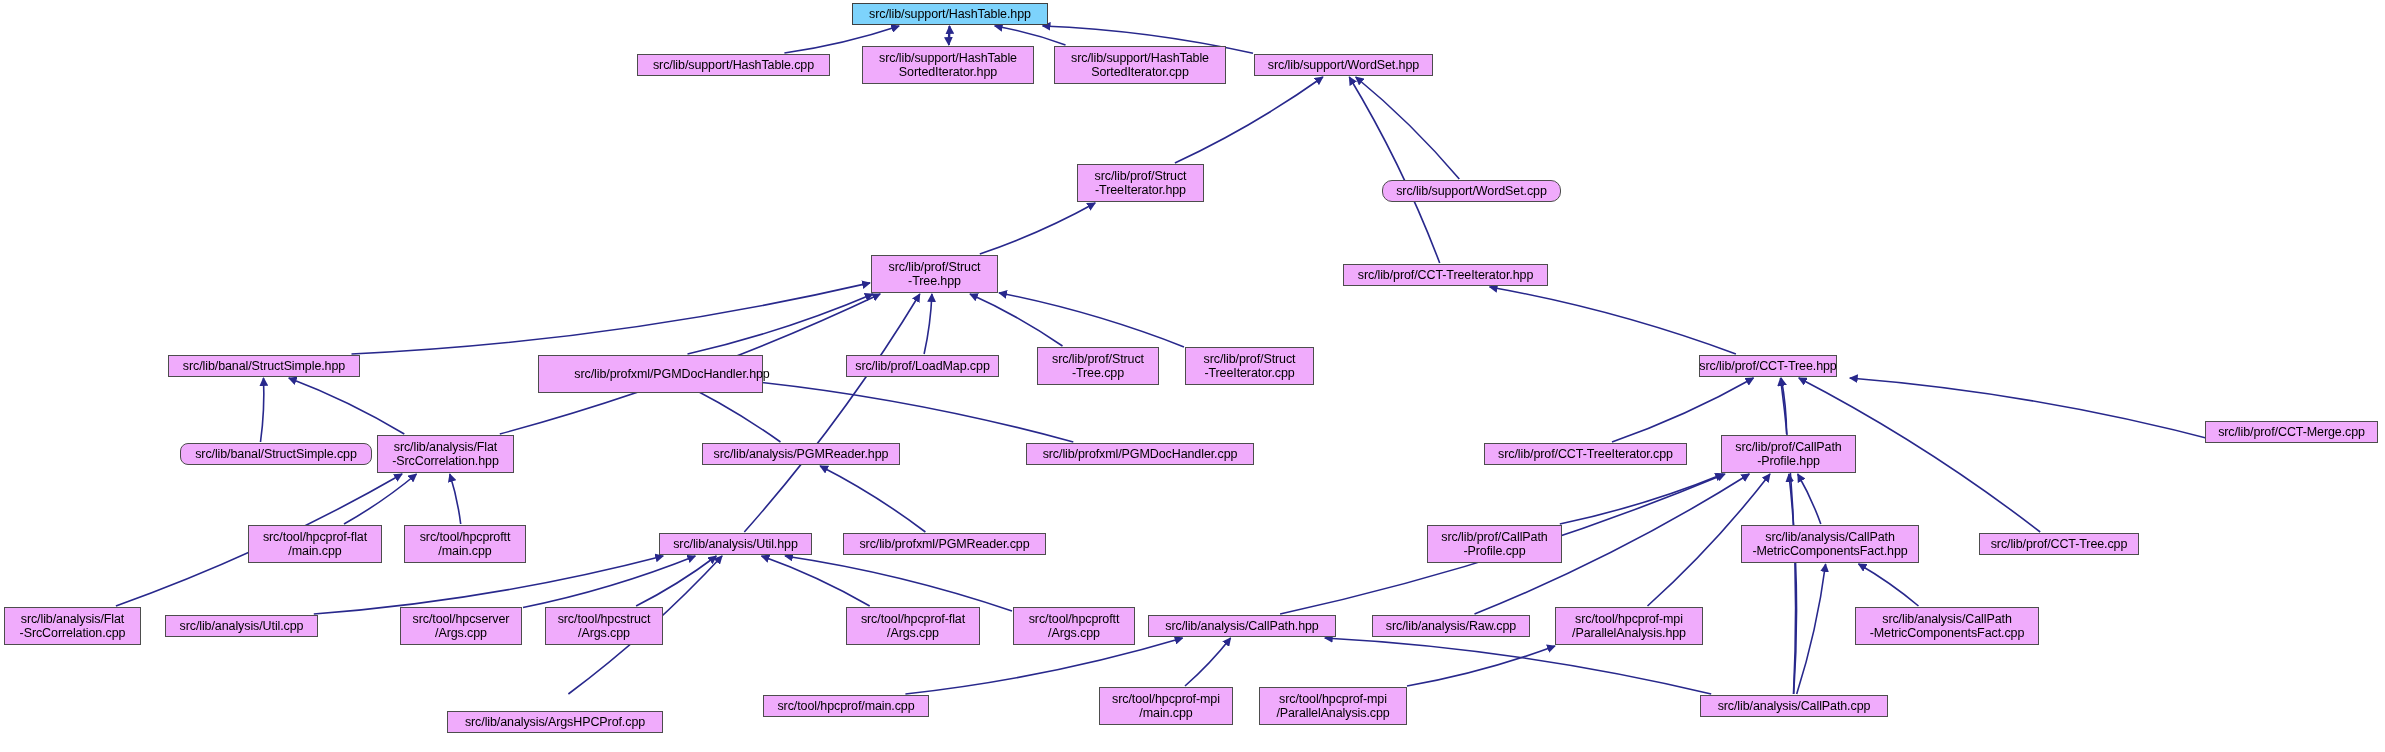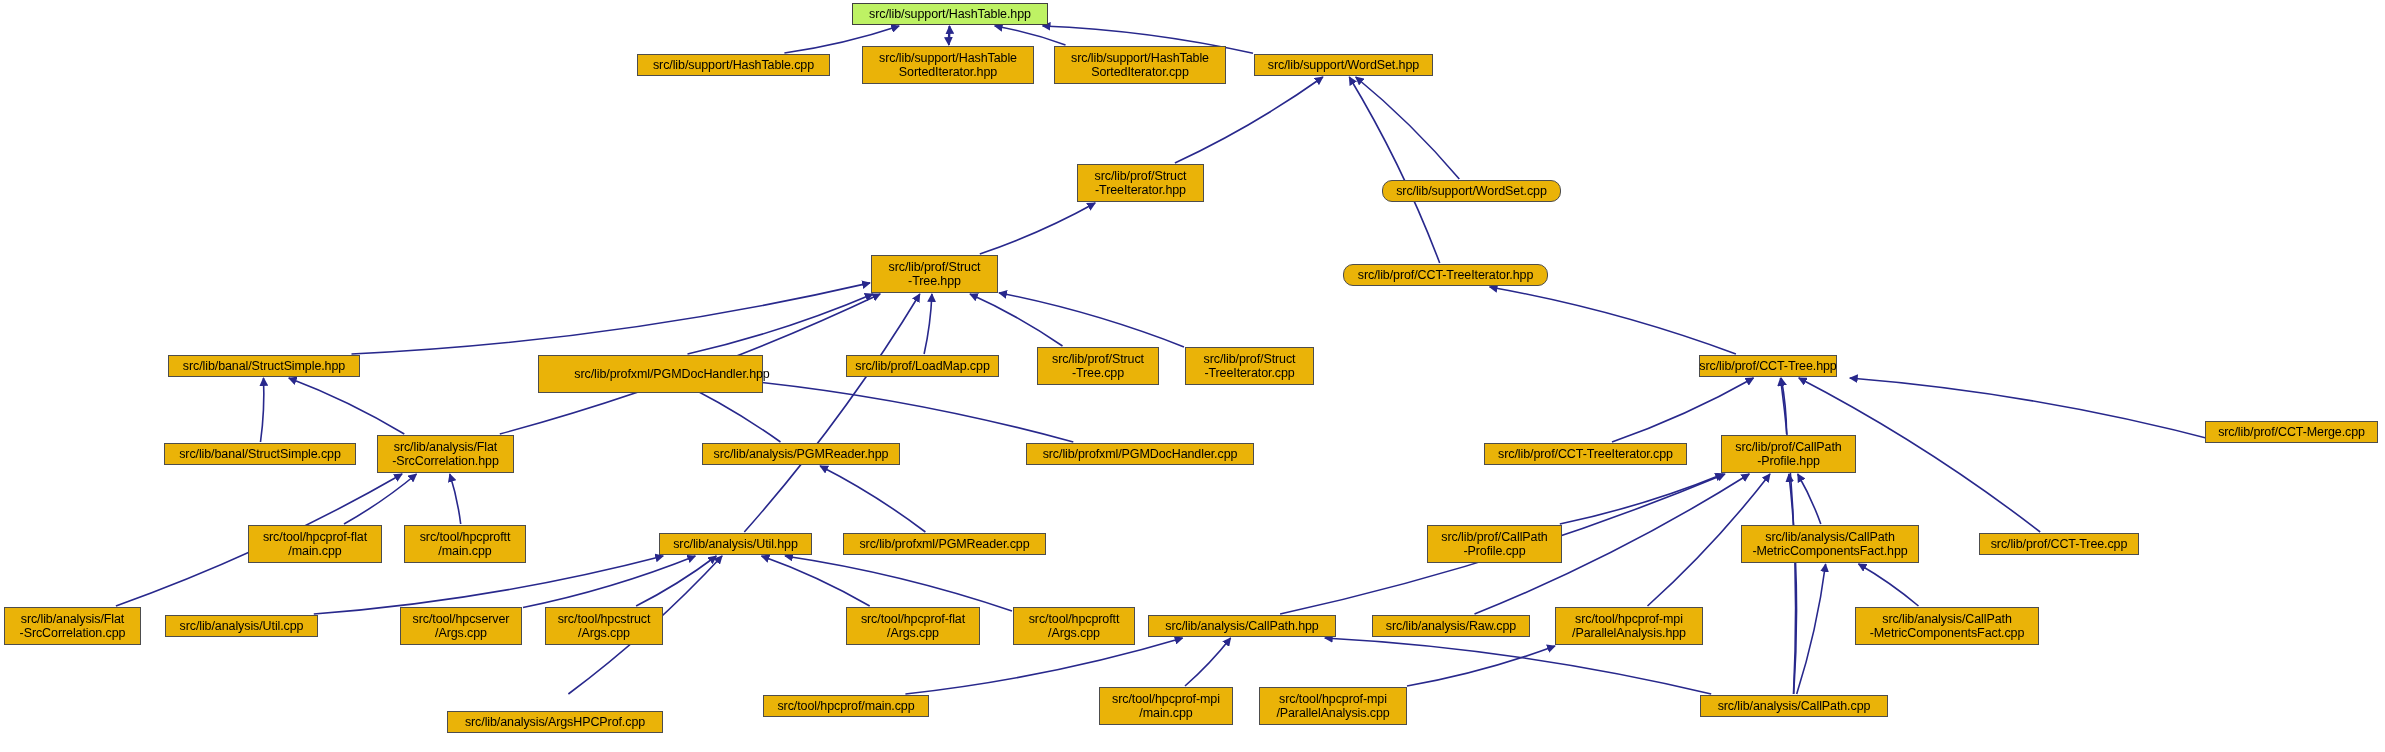--- a/index.html
+++ b/index.html
@@ -23,35 +23,35 @@
     left: 0;
     top: 0;
     width: 2385px;
     height: 752px;
     pointer-events: none;
   }
   .node {
     position: absolute;
     box-sizing: border-box;
     border: 1px solid #4d4d4d;
-    background: #eab308;
+    background: #f0abfc;
     color: #000000;
     font-size: 12.5px;
     line-height: 14px;
     text-align: center;
     display: flex;
     flex-direction: column;
     align-items: center;
     justify-content: center;
     white-space: pre;
     letter-spacing: -0.1px;
     z-index: 5;
   }
   .node.root {
-    background: #bef264;
+    background: #7dd3fc;
     border: 1px solid #404040;
   }
   .node .ln {
     display: block;
   }
 </style>
 </head>
 <body>
 
 <div id="graph">
@@ -113,29 +113,29 @@
       </g>
   </svg>
   <div id="node-layer">
       <div class="node root" style="left: 852px; top: 3px; width: 196px; height: 22px;"><span class="ln">src/lib/support/HashTable.hpp</span></div>
       <div class="node" style="left: 637px; top: 54px; width: 193px; height: 22px;"><span class="ln">src/lib/support/HashTable.cpp</span></div>
       <div class="node" style="left: 862px; top: 46px; width: 172px; height: 38px;"><span class="ln">src/lib/support/HashTable</span><span class="ln">SortedIterator.hpp</span></div>
       <div class="node" style="left: 1054px; top: 46px; width: 172px; height: 38px;"><span class="ln">src/lib/support/HashTable</span><span class="ln">SortedIterator.cpp</span></div>
       <div class="node" style="left: 1254px; top: 54px; width: 179px; height: 22px;"><span class="ln">src/lib/support/WordSet.hpp</span></div>
       <div class="node" style="left: 1077px; top: 164px; width: 127px; height: 38px;"><span class="ln">src/lib/prof/Struct</span><span class="ln">-TreeIterator.hpp</span></div>
       <div class="node" style="left: 1382px; top: 180px; width: 179px; height: 22px; border-radius: 10px;"><span class="ln">src/lib/support/WordSet.cpp</span></div>
-      <div class="node" style="left: 1343px; top: 264px; width: 205px; height: 22px; border-radius: 10px;"><span class="ln">src/lib/prof/CCT-TreeIterator.hpp</span></div>
+      <div class="node" style="left: 1343px; top: 264px; width: 205px; height: 22px;"><span class="ln">src/lib/prof/CCT-TreeIterator.hpp</span></div>
       <div class="node" style="left: 871px; top: 255px; width: 127px; height: 38px;"><span class="ln">src/lib/prof/Struct</span><span class="ln">-Tree.hpp</span></div>
       <div class="node" style="left: 168px; top: 355px; width: 192px; height: 22px;"><span class="ln">src/lib/banal/StructSimple.hpp</span></div>
       <div class="node" style="left: 538px; top: 355px; width: 225px; height: 38px; padding-left: 43px;"><span class="ln">src/lib/profxml/PGMDocHandler.hpp</span></div>
       <div class="node" style="left: 846px; top: 355px; width: 153px; height: 22px; justify-content: center;"><span class="ln">src/lib/prof/LoadMap.cpp</span></div>
       <div class="node" style="left: 1037px; top: 347px; width: 122px; height: 38px;"><span class="ln">src/lib/prof/Struct</span><span class="ln">-Tree.cpp</span></div>
       <div class="node" style="left: 1185px; top: 347px; width: 129px; height: 38px;"><span class="ln">src/lib/prof/Struct</span><span class="ln">-TreeIterator.cpp</span></div>
       <div class="node" style="left: 1699px; top: 355px; width: 138px; height: 22px;"><span class="ln">src/lib/prof/CCT-Tree.hpp</span></div>
-      <div class="node" style="left: 164px; top: 443px; width: 192px; height: 22px;"><span class="ln">src/lib/banal/StructSimple.cpp</span></div>
+      <div class="node" style="left: 180px; top: 443px; width: 192px; height: 22px; border-radius: 8px;"><span class="ln">src/lib/banal/StructSimple.cpp</span></div>
       <div class="node" style="left: 377px; top: 435px; width: 137px; height: 38px;"><span class="ln">src/lib/analysis/Flat</span><span class="ln">-SrcCorrelation.hpp</span></div>
       <div class="node" style="left: 702px; top: 443px; width: 198px; height: 22px;"><span class="ln">src/lib/analysis/PGMReader.hpp</span></div>
       <div class="node" style="left: 1026px; top: 443px; width: 228px; height: 22px;"><span class="ln">src/lib/profxml/PGMDocHandler.cpp</span></div>
       <div class="node" style="left: 1484px; top: 443px; width: 203px; height: 22px;"><span class="ln">src/lib/prof/CCT-TreeIterator.cpp</span></div>
       <div class="node" style="left: 1721px; top: 435px; width: 135px; height: 38px;"><span class="ln">src/lib/prof/CallPath</span><span class="ln">-Profile.hpp</span></div>
       <div class="node" style="left: 2205px; top: 421px; width: 173px; height: 22px;"><span class="ln">src/lib/prof/CCT-Merge.cpp</span></div>
       <div class="node" style="left: 248px; top: 525px; width: 134px; height: 38px;"><span class="ln">src/tool/hpcprof-flat</span><span class="ln">/main.cpp</span></div>
       <div class="node" style="left: 404px; top: 525px; width: 122px; height: 38px;"><span class="ln">src/tool/hpcproftt</span><span class="ln">/main.cpp</span></div>
       <div class="node" style="left: 659px; top: 533px; width: 153px; height: 22px;"><span class="ln">src/lib/analysis/Util.hpp</span></div>
       <div class="node" style="left: 843px; top: 533px; width: 203px; height: 22px;"><span class="ln">src/lib/profxml/PGMReader.cpp</span></div>

